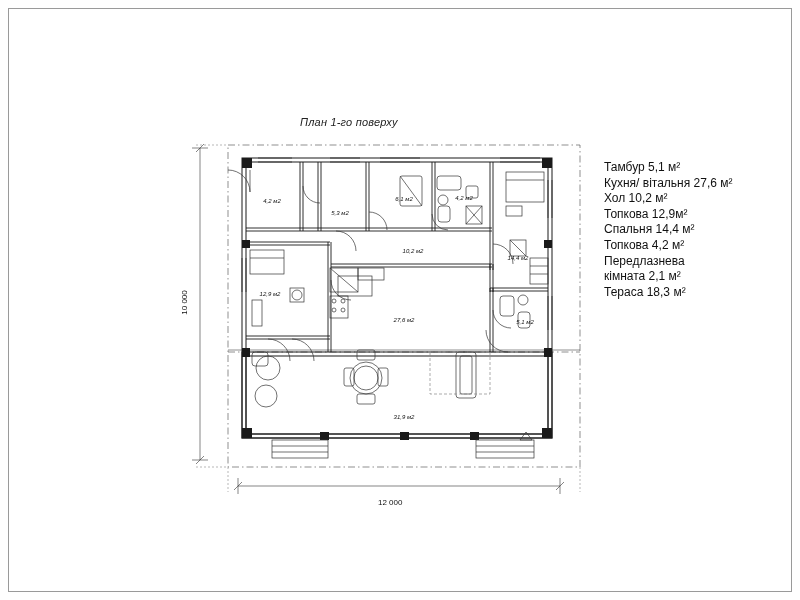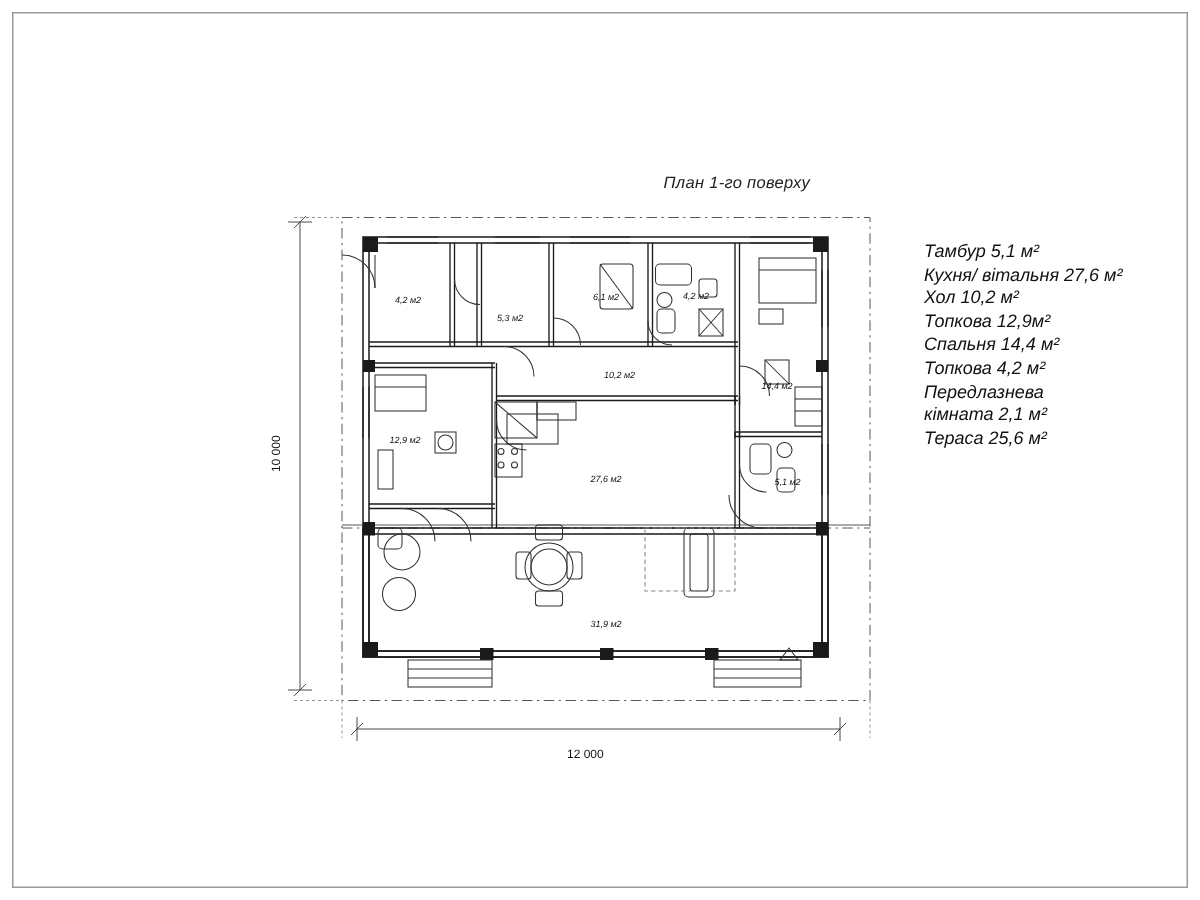--- a/index.html
+++ b/index.html
@@ -26,38 +26,36 @@
     border: 1px solid #9a9a9a;
     box-sizing: border-box;
   }
 
   
   #plan-title {
     position: absolute;
     left: 300px;
     top: 116px;
     width: 240px;
-    text-align: right;
+    text-align: left;
     font-size: 11px;
     font-style: italic;
     color: #222;
     letter-spacing: .2px;
   }
 
   
   #legend {
     position: absolute;
     left: 604px;
     top: 160px;
     width: 180px;
     font-size: 12px;
-    font-style: italic;
     line-height: 15.6px;
     color: #111;
-    margin-left: 12px;
   }
   #legend .legend-line { white-space: nowrap; }
 
   
   #plan-canvas {
     position: absolute;
     left: 0;
     top: 0;
     width: 800px;
     height: 600px;
@@ -92,21 +90,21 @@
 
 <div id="legend">
   <div class="legend-line">Тамбур 5,1 м²</div>
   <div class="legend-line">Кухня/ вітальня 27,6 м²</div>
   <div class="legend-line">Хол 10,2 м²</div>
   <div class="legend-line">Топкова 12,9м²</div>
   <div class="legend-line">Спальня 14,4 м²</div>
   <div class="legend-line">Топкова 4,2 м²</div>
   <div class="legend-line">Передлазнева</div>
   <div class="legend-line">кімната 2,1 м²</div>
-  <div class="legend-line">Тераса 25,6 м²</div>
+  <div class="legend-line">Тераса 18,3 м²</div>
 </div>
 
 <svg id="plan-canvas" viewBox="0 0 800 600" xmlns="http://www.w3.org/2000/svg">
 
   <g fill="none" stroke="#1a1a1a" stroke-width="0.8">
 
     <g stroke-dasharray="7 3 1.5 3" stroke-width="0.6" stroke="#444">
       <rect x="228" y="145" width="352" height="322"></rect>
       <line x1="228" y1="352" x2="580" y2="352"></line>
       <line x1="228" y1="350" x2="580" y2="350" stroke-dasharray="0"></line>

